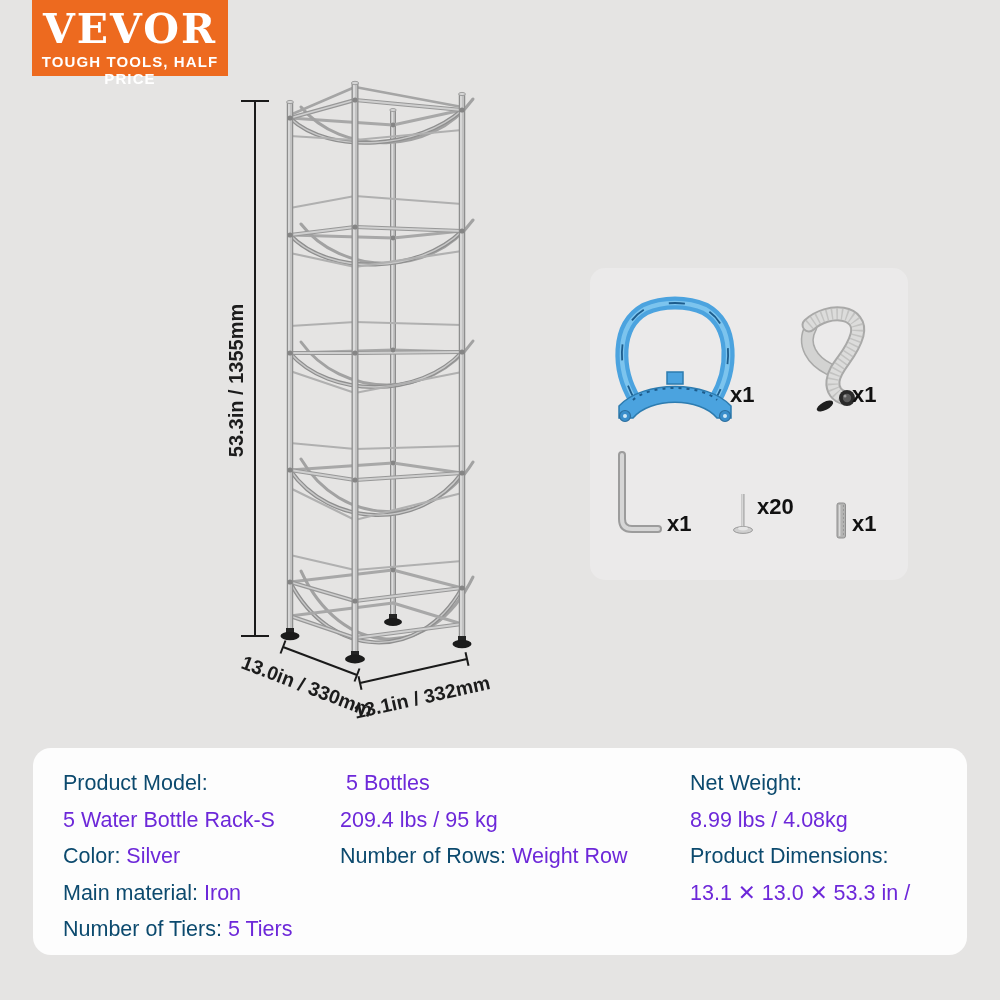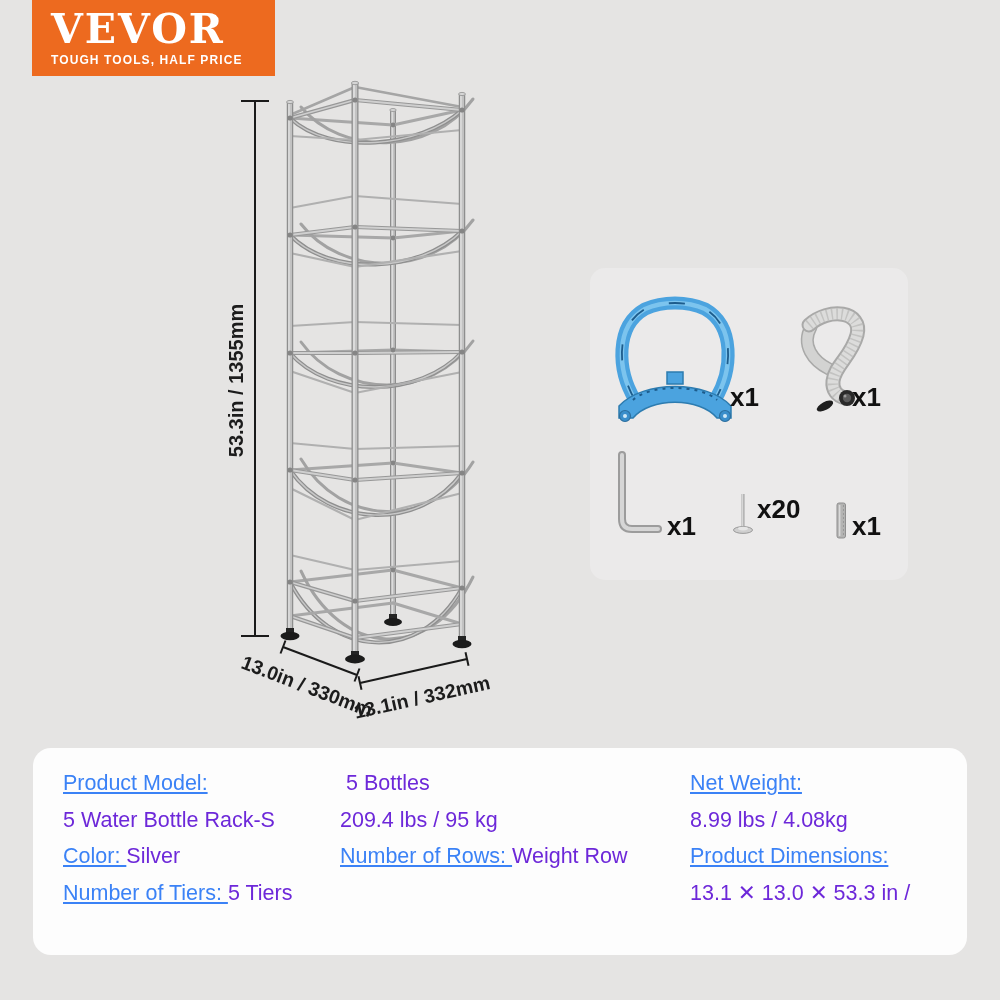--- a/index.html
+++ b/index.html
@@ -1,53 +1,53 @@
 <!DOCTYPE html>
 <html><head>
 <meta charset="utf-8">
 <style>
   html,body{margin:0;padding:0;}
   body{width:1000px;height:1000px;background:#e5e4e3;overflow:hidden;
        font-family:"Liberation Sans", sans-serif;}
   .stage{position:absolute;inset:0;width:1000px;height:1000px;}
 
   
-  .logo{position:absolute;left:32px;top:0;width:224px;height:76px;padding-left:19px;}
+  .logo{position:absolute;left:32px;top:0;width:196px;height:76px;text-align:center;}
   .logo-name{color:#fff;font-family:"DejaVu Serif", serif;font-weight:800;
              font-size:41px;line-height:46px;letter-spacing:2px;margin-top:6px;}
-  .logo-tag{color:#fff;font-size:12px;font-weight:700;letter-spacing:1.1px;margin-top:1px;}
+  .logo-tag{color:#fff;font-size:15px;font-weight:700;letter-spacing:1.1px;margin-top:1px;}
 
   
   .rack-svg{position:absolute;left:200px;top:75px;width:320px;height:660px;}
   .dim{position:absolute;color:#1c1c1c;font-size:19.5px;font-weight:600;
        width:160px;text-align:center;white-space:pre;}
   .dim-h{left:156px;top:369px;transform:rotate(-90deg);font-size:20px;}
   .dim-d{left:227px;top:675px;transform:rotate(21deg);}
   .dim-w{left:342px;top:686px;transform:rotate(-12.5deg);}
 
   
   .parts{position:absolute;left:590px;top:268px;width:318px;height:312px;
          background:#ebeaea;border-radius:15px;}
   .parts svg{position:absolute;}
   .p-handle{left:15px;top:28px;width:140px;height:128px;}
   .p-strap{left:205px;top:35px;width:90px;height:112px;}
   .p-wrench{left:22px;top:183px;width:50px;height:88px;}
   .p-screw{left:140px;top:222px;width:26px;height:48px;}
   .p-pin{left:242px;top:232px;width:18px;height:42px;}
-  .qty{position:absolute;color:#111;font-size:26px;font-weight:700;white-space:pre;}
+  .qty{position:absolute;color:#111;font-size:22px;font-weight:700;white-space:pre;}
   .q1{left:140px;top:114px;} .q2{left:262px;top:114px;}
   .q3{left:77px;top:243px;}  .q4{left:167px;top:226px;} .q5{left:262px;top:243px;}
 
   
   .specs{position:absolute;left:33px;top:748px;width:934px;height:207px;
          background:#fdfdfd;border-radius:18px;}
   .spec-col{position:absolute;top:17px;}
   .col1{left:30px;} .col2{left:307px;} .col3{left:657px;}
   .spec-row{height:36.6px;line-height:36.6px;font-size:21.5px;white-space:pre;}
-  .lbl{color:#3b82f6;text-decoration:underline;} .val{color:#6d28d9;}
+  .lbl{color:#0c4a6e;} .val{color:#6d28d9;}
 </style>
 </head>
 <body>
 
 <div class="stage">
 
   <div class="logo" id="logo-box" style="background: rgb(237, 106, 31);">
     <div class="logo-name">VEVOR</div>
     <div class="logo-tag">TOUGH TOOLS, HALF PRICE</div>
   </div>
@@ -254,20 +254,21 @@
       <line x1="11.5" y1="5" x2="11.5" y2="36" stroke="#979797" stroke-width="1" stroke-dasharray="2 2"></line>
     </svg>
     <div class="qty q5">x1</div>
   </div>
 
   <div class="specs">
     <div class="spec-col col1">
       <div class="spec-row"><span class="lbl">Product Model:</span><span class="val"></span></div>
       <div class="spec-row"><span class="lbl"></span><span class="val">5 Water Bottle Rack-S</span></div>
       <div class="spec-row"><span class="lbl">Color: </span><span class="val">Silver</span></div>
+      <div class="spec-row"><span class="lbl">Main material: </span><span class="val">Iron</span></div>
       <div class="spec-row"><span class="lbl">Number of Tiers: </span><span class="val">5 Tiers</span></div>
     </div>
     <div class="spec-col col2">
       <div class="spec-row"><span class="lbl"></span><span class="val"> 5 Bottles</span></div>
       <div class="spec-row"><span class="lbl"></span><span class="val">209.4 lbs / 95 kg</span></div>
       <div class="spec-row"><span class="lbl">Number of Rows: </span><span class="val">Weight Row</span></div>
     </div>
     <div class="spec-col col3">
       <div class="spec-row"><span class="lbl">Net Weight:</span><span class="val"></span></div>
       <div class="spec-row"><span class="lbl"></span><span class="val">8.99 lbs / 4.08kg</span></div>

